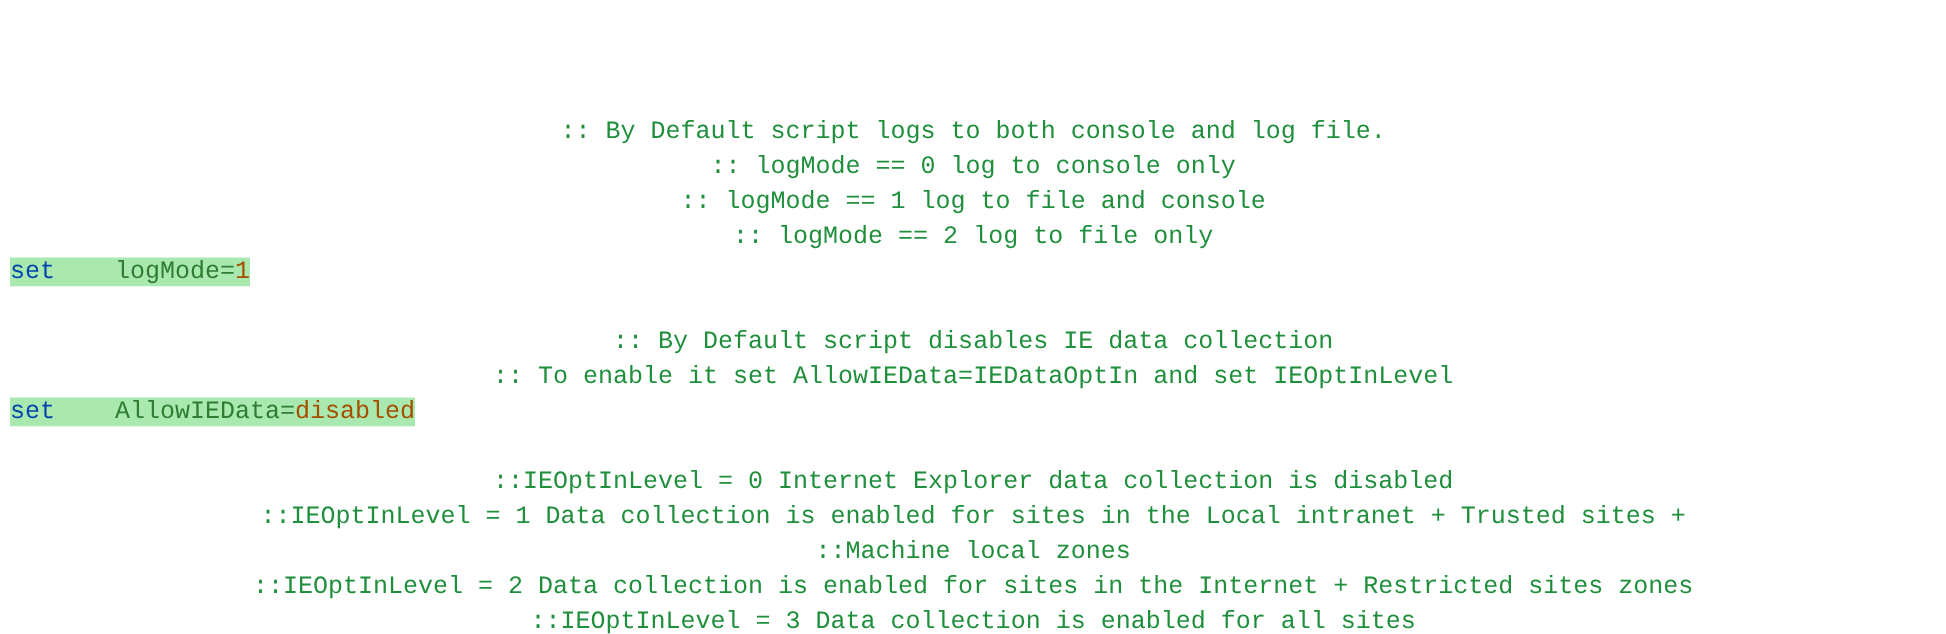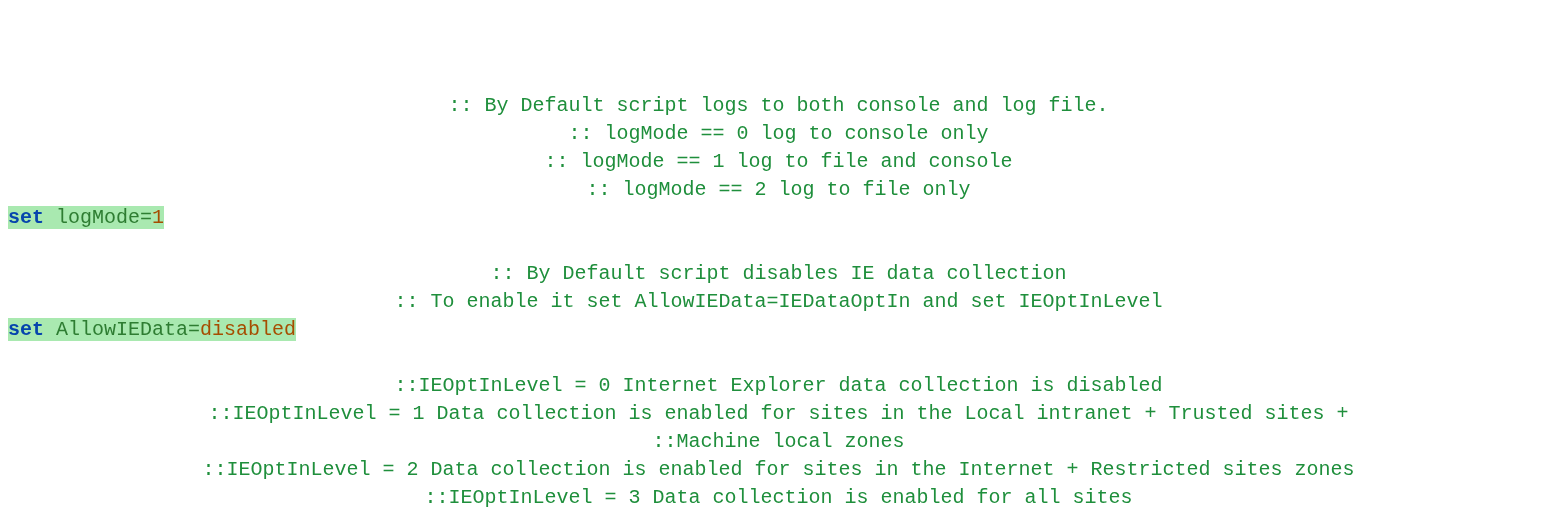--- a/index.html
+++ b/index.html
@@ -7,22 +7,22 @@
     padding: 8px;
     background: #ffffff;
     font-family: "Consolas", "Courier New", monospace;
     font-size: 20px;
     line-height: 1.4;
     color: #333;
     white-space: pre;
   }
   .line { display: block; }
   .comment { color: #1f8f3c; text-align: center; }
-  .kw { color: #0645ad; font-weight: bold; text-align: center; }
-  .var { color: #2e7d32; }
+  .kw { color: #0645ad; font-weight: normal; text-align: center; }
+  .var { color: #2e7d32; margin-left: 36px; }
   .op { color: #2e7d32; }
   .val { color: #a64d00; font-weight: 500; }
   .hl { background: #a9e9b0; }
 </style>
 </head>
 <body>
 
 
 <div><span class="line comment">:: By Default script logs to both console and log file.</span><span class="line comment">:: logMode == 0 log to console only</span><span class="line comment">:: logMode == 1 log to file and console</span><span class="line comment">:: logMode == 2 log to file only</span><span class="line"><span class="hl"><span class="kw">set</span> <span class="var">logMode</span><span class="op">=</span><span class="val">1</span></span></span><span class="line"> </span><span class="line comment">:: By Default script disables IE data collection</span><span class="line comment">:: To enable it set AllowIEData=IEDataOptIn and set IEOptInLevel</span><span class="line"><span class="hl"><span class="kw">set</span> <span class="var">AllowIEData</span><span class="op">=</span><span class="val">disabled</span></span></span><span class="line"> </span><span class="line comment">::IEOptInLevel = 0 Internet Explorer data collection is disabled</span><span class="line comment">::IEOptInLevel = 1 Data collection is enabled for sites in the Local intranet + Trusted sites +</span><span class="line comment">::Machine local zones</span><span class="line comment">::IEOptInLevel = 2 Data collection is enabled for sites in the Internet + Restricted sites zones</span><span class="line comment">::IEOptInLevel = 3 Data collection is enabled for all sites</span></div>
 

